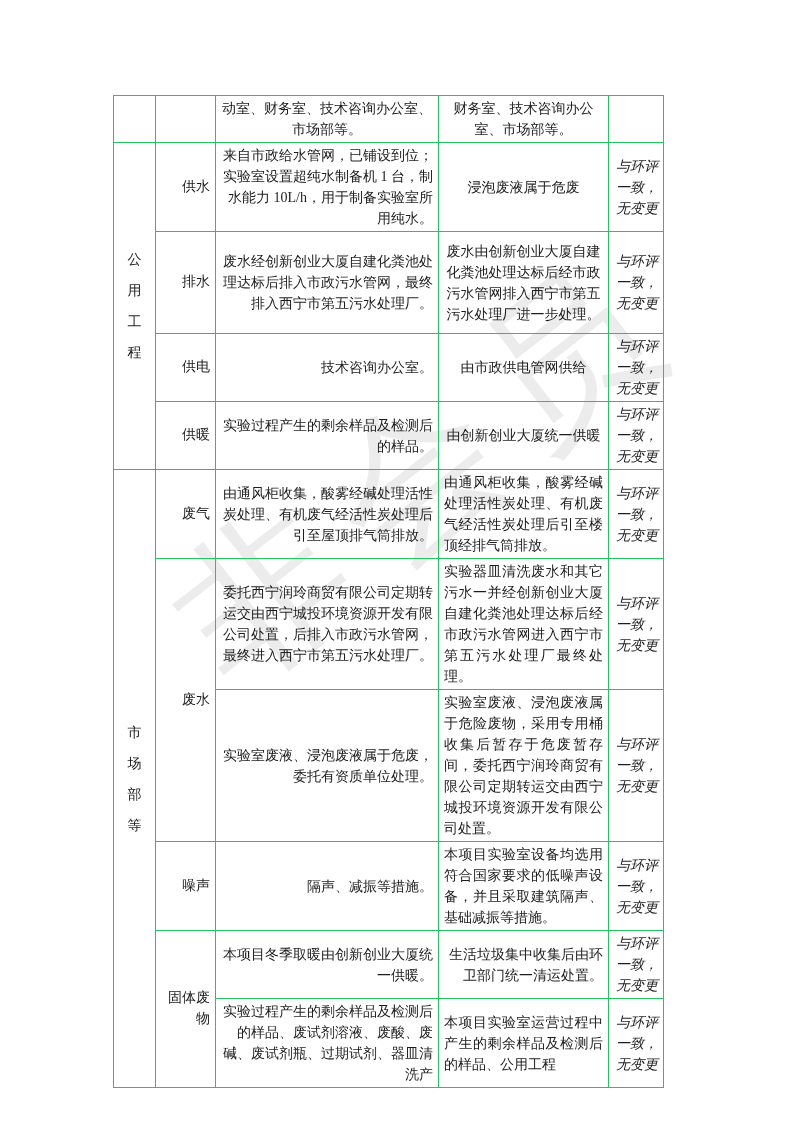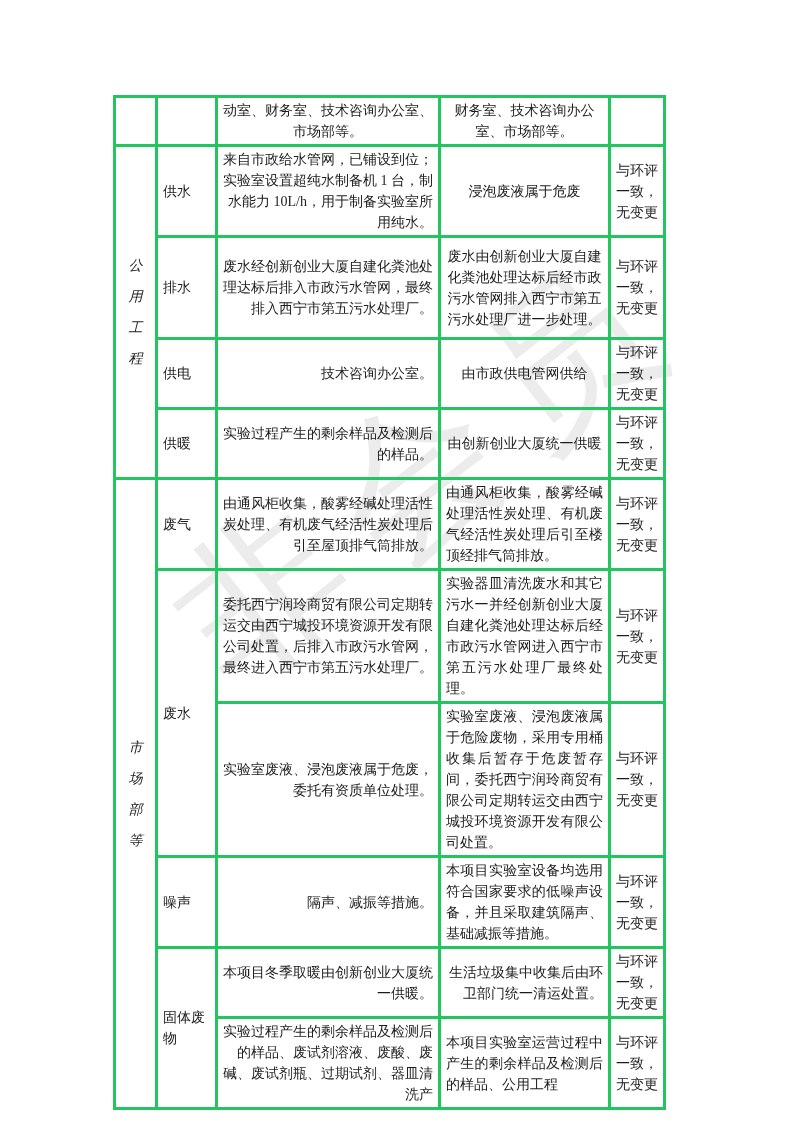--- a/index.html
+++ b/index.html
@@ -33,40 +33,39 @@
   table.cmp {
     position: absolute;
     left: 113px; top: 95px;
     width: 550px;
     border-collapse: collapse;
     table-layout: fixed;
     z-index: 1;
     background: transparent;
   }
   table.cmp td {
-    border: 3px solid #22c55e;
+    border: 1px solid #22c55e;
     font-size: 14px;
     line-height: 21px;
     vertical-align: middle;
     padding: 2px 5px;
     overflow: hidden;
     background: transparent;
     word-break: break-all;
   }
   td.cell-group { text-align: center; padding: 2px 2px; }
   td.cell-group .vtext {
     width: 1em; margin: 10px auto;
     line-height: 31px;
     word-break: break-all;
     text-align: center;
-    font-style: italic;
   }
-  td.cell-item  { text-align: left; padding: 2px 4px; }
+  td.cell-item  { text-align: right; padding: 2px 4px; font-family: Liberation Mono, monospace; }
   td.cell-current { padding: 2px 7px; }
-  td.cell-status  { text-align: left; padding: 2px 3px; line-height: 23px; }
+  td.cell-status  { text-align: right; padding: 2px 3px; line-height: 23px; font-style: italic; }
   .a-left    { text-align: right; }
   .a-center  { text-align: center; }
   .a-justify { text-align: justify; }
   
   tr.r0  { height: 45px; }
   tr.r1  { height: 88px; }
   tr.r2  { height: 102px; }
   tr.r3  { height: 62px; }
   tr.r4  { height: 63px; }
   tr.r5  { height: 86px; }

